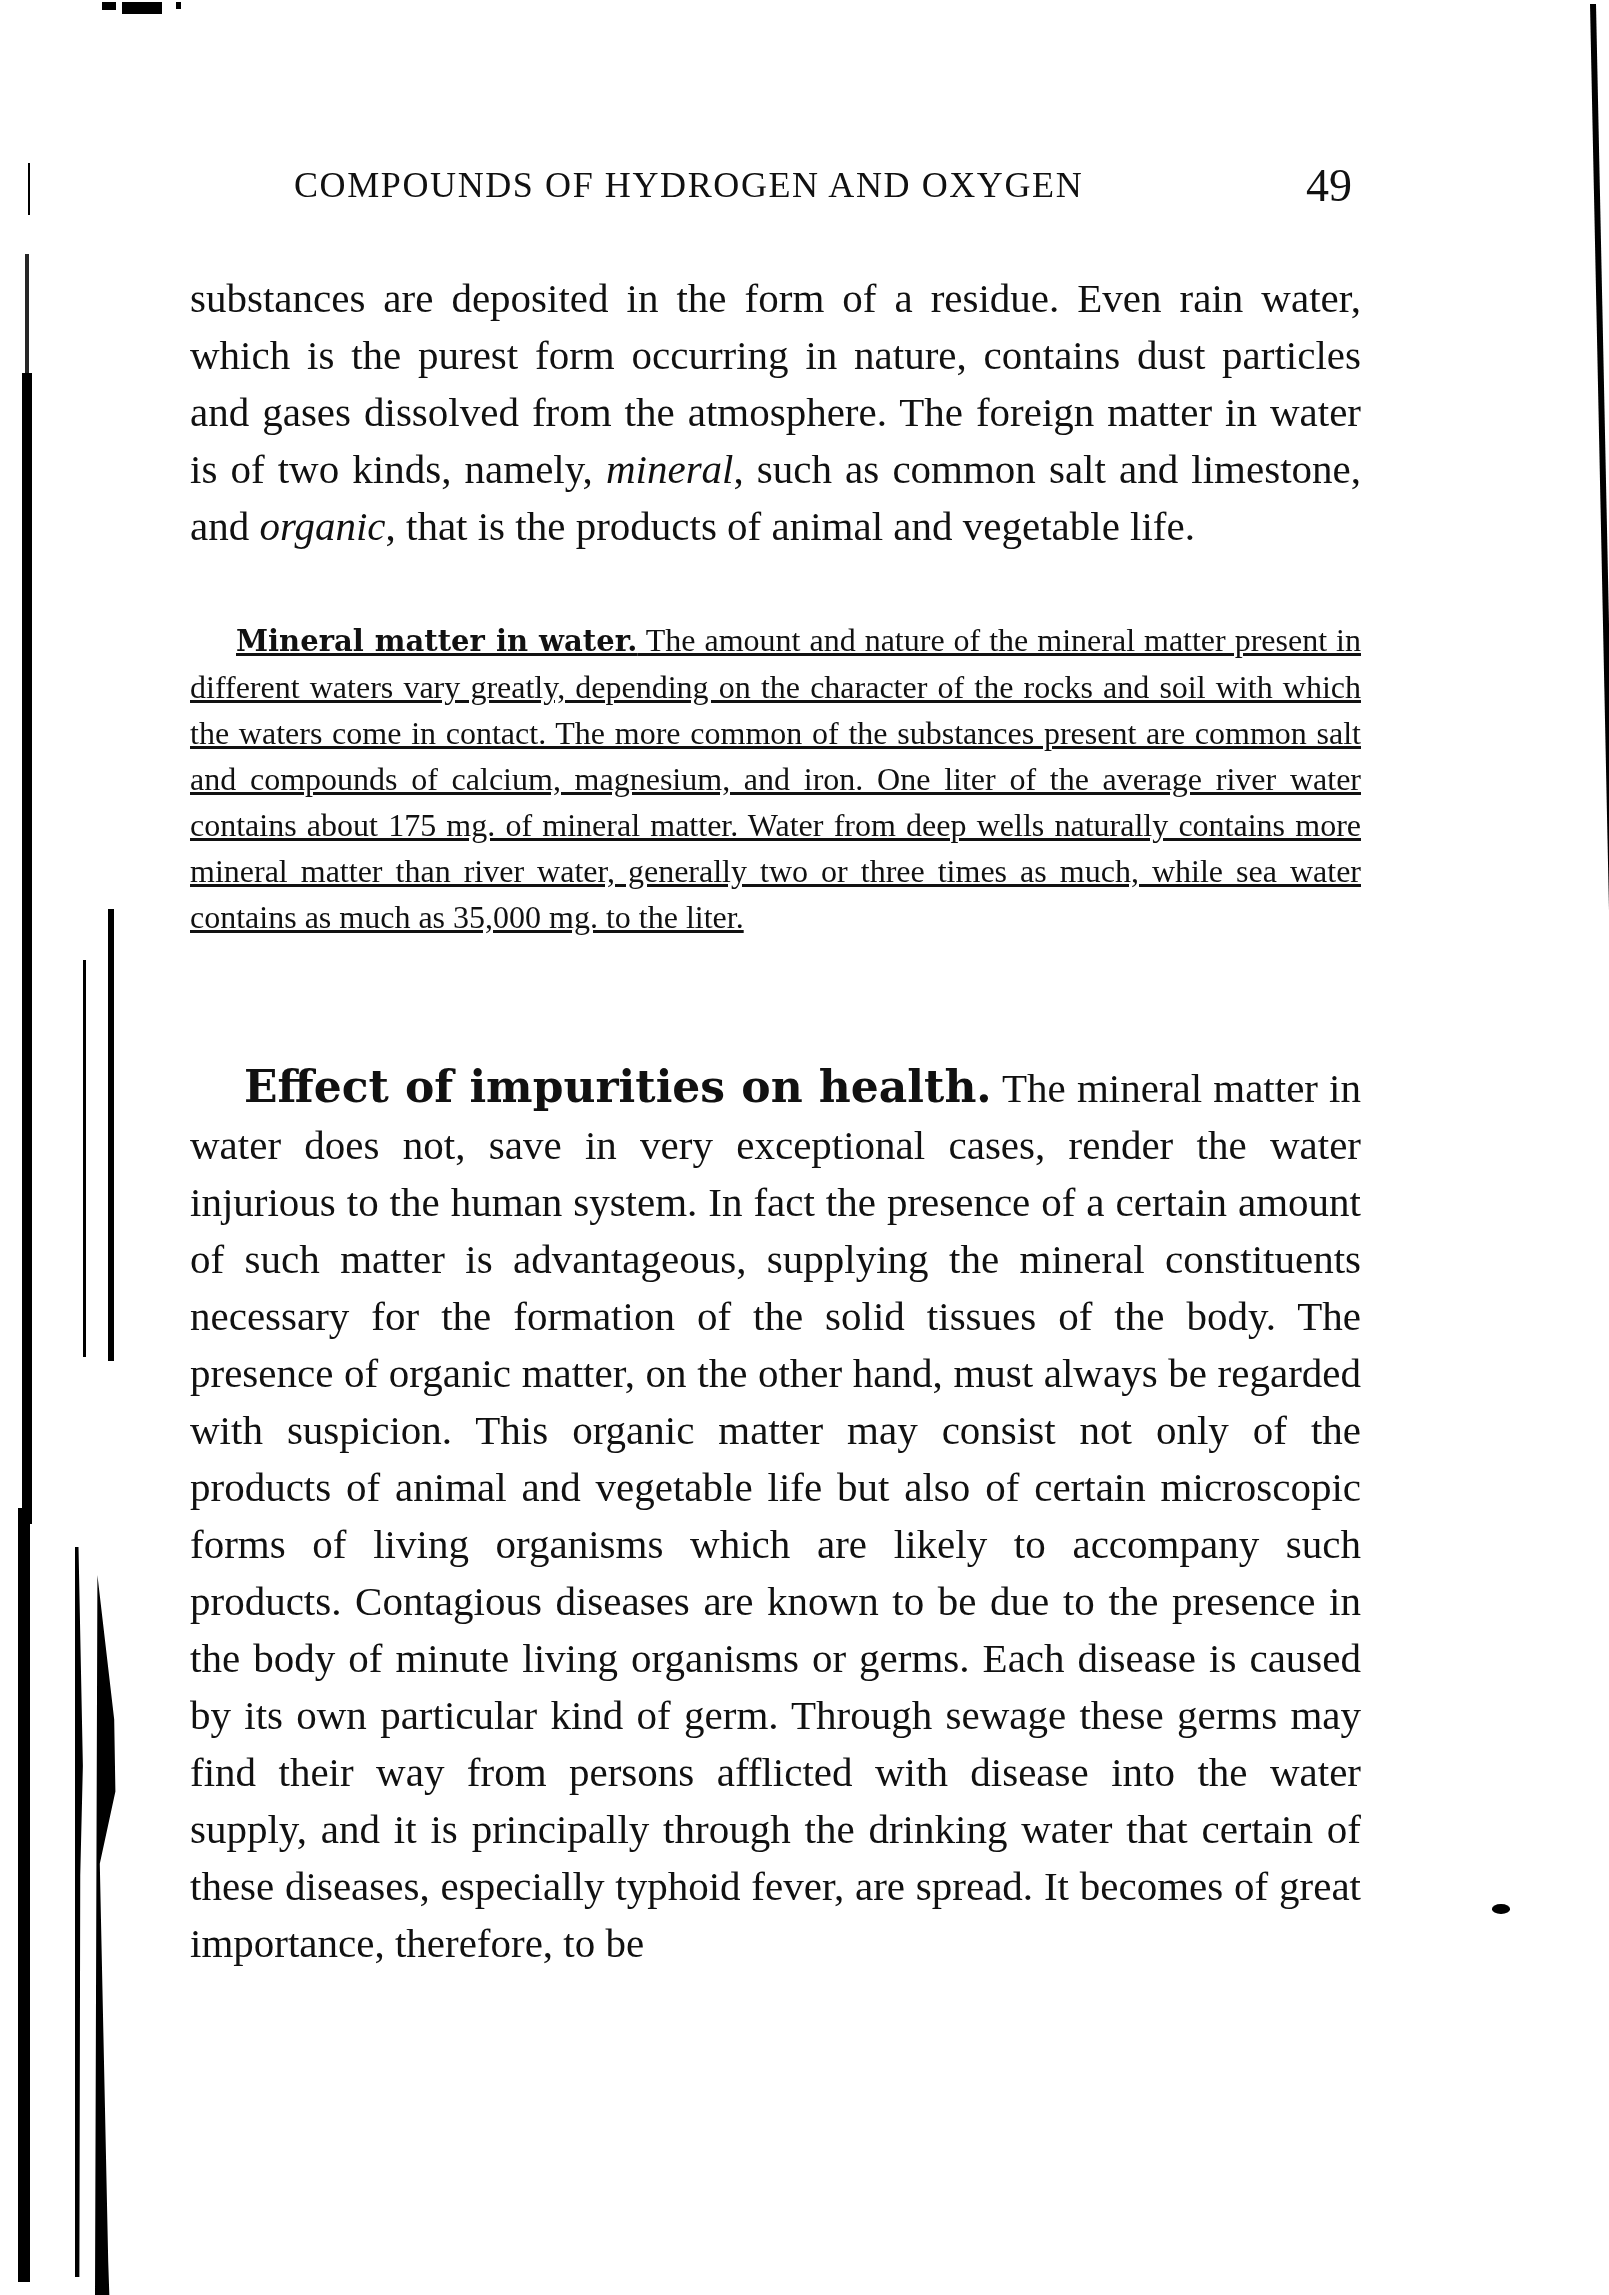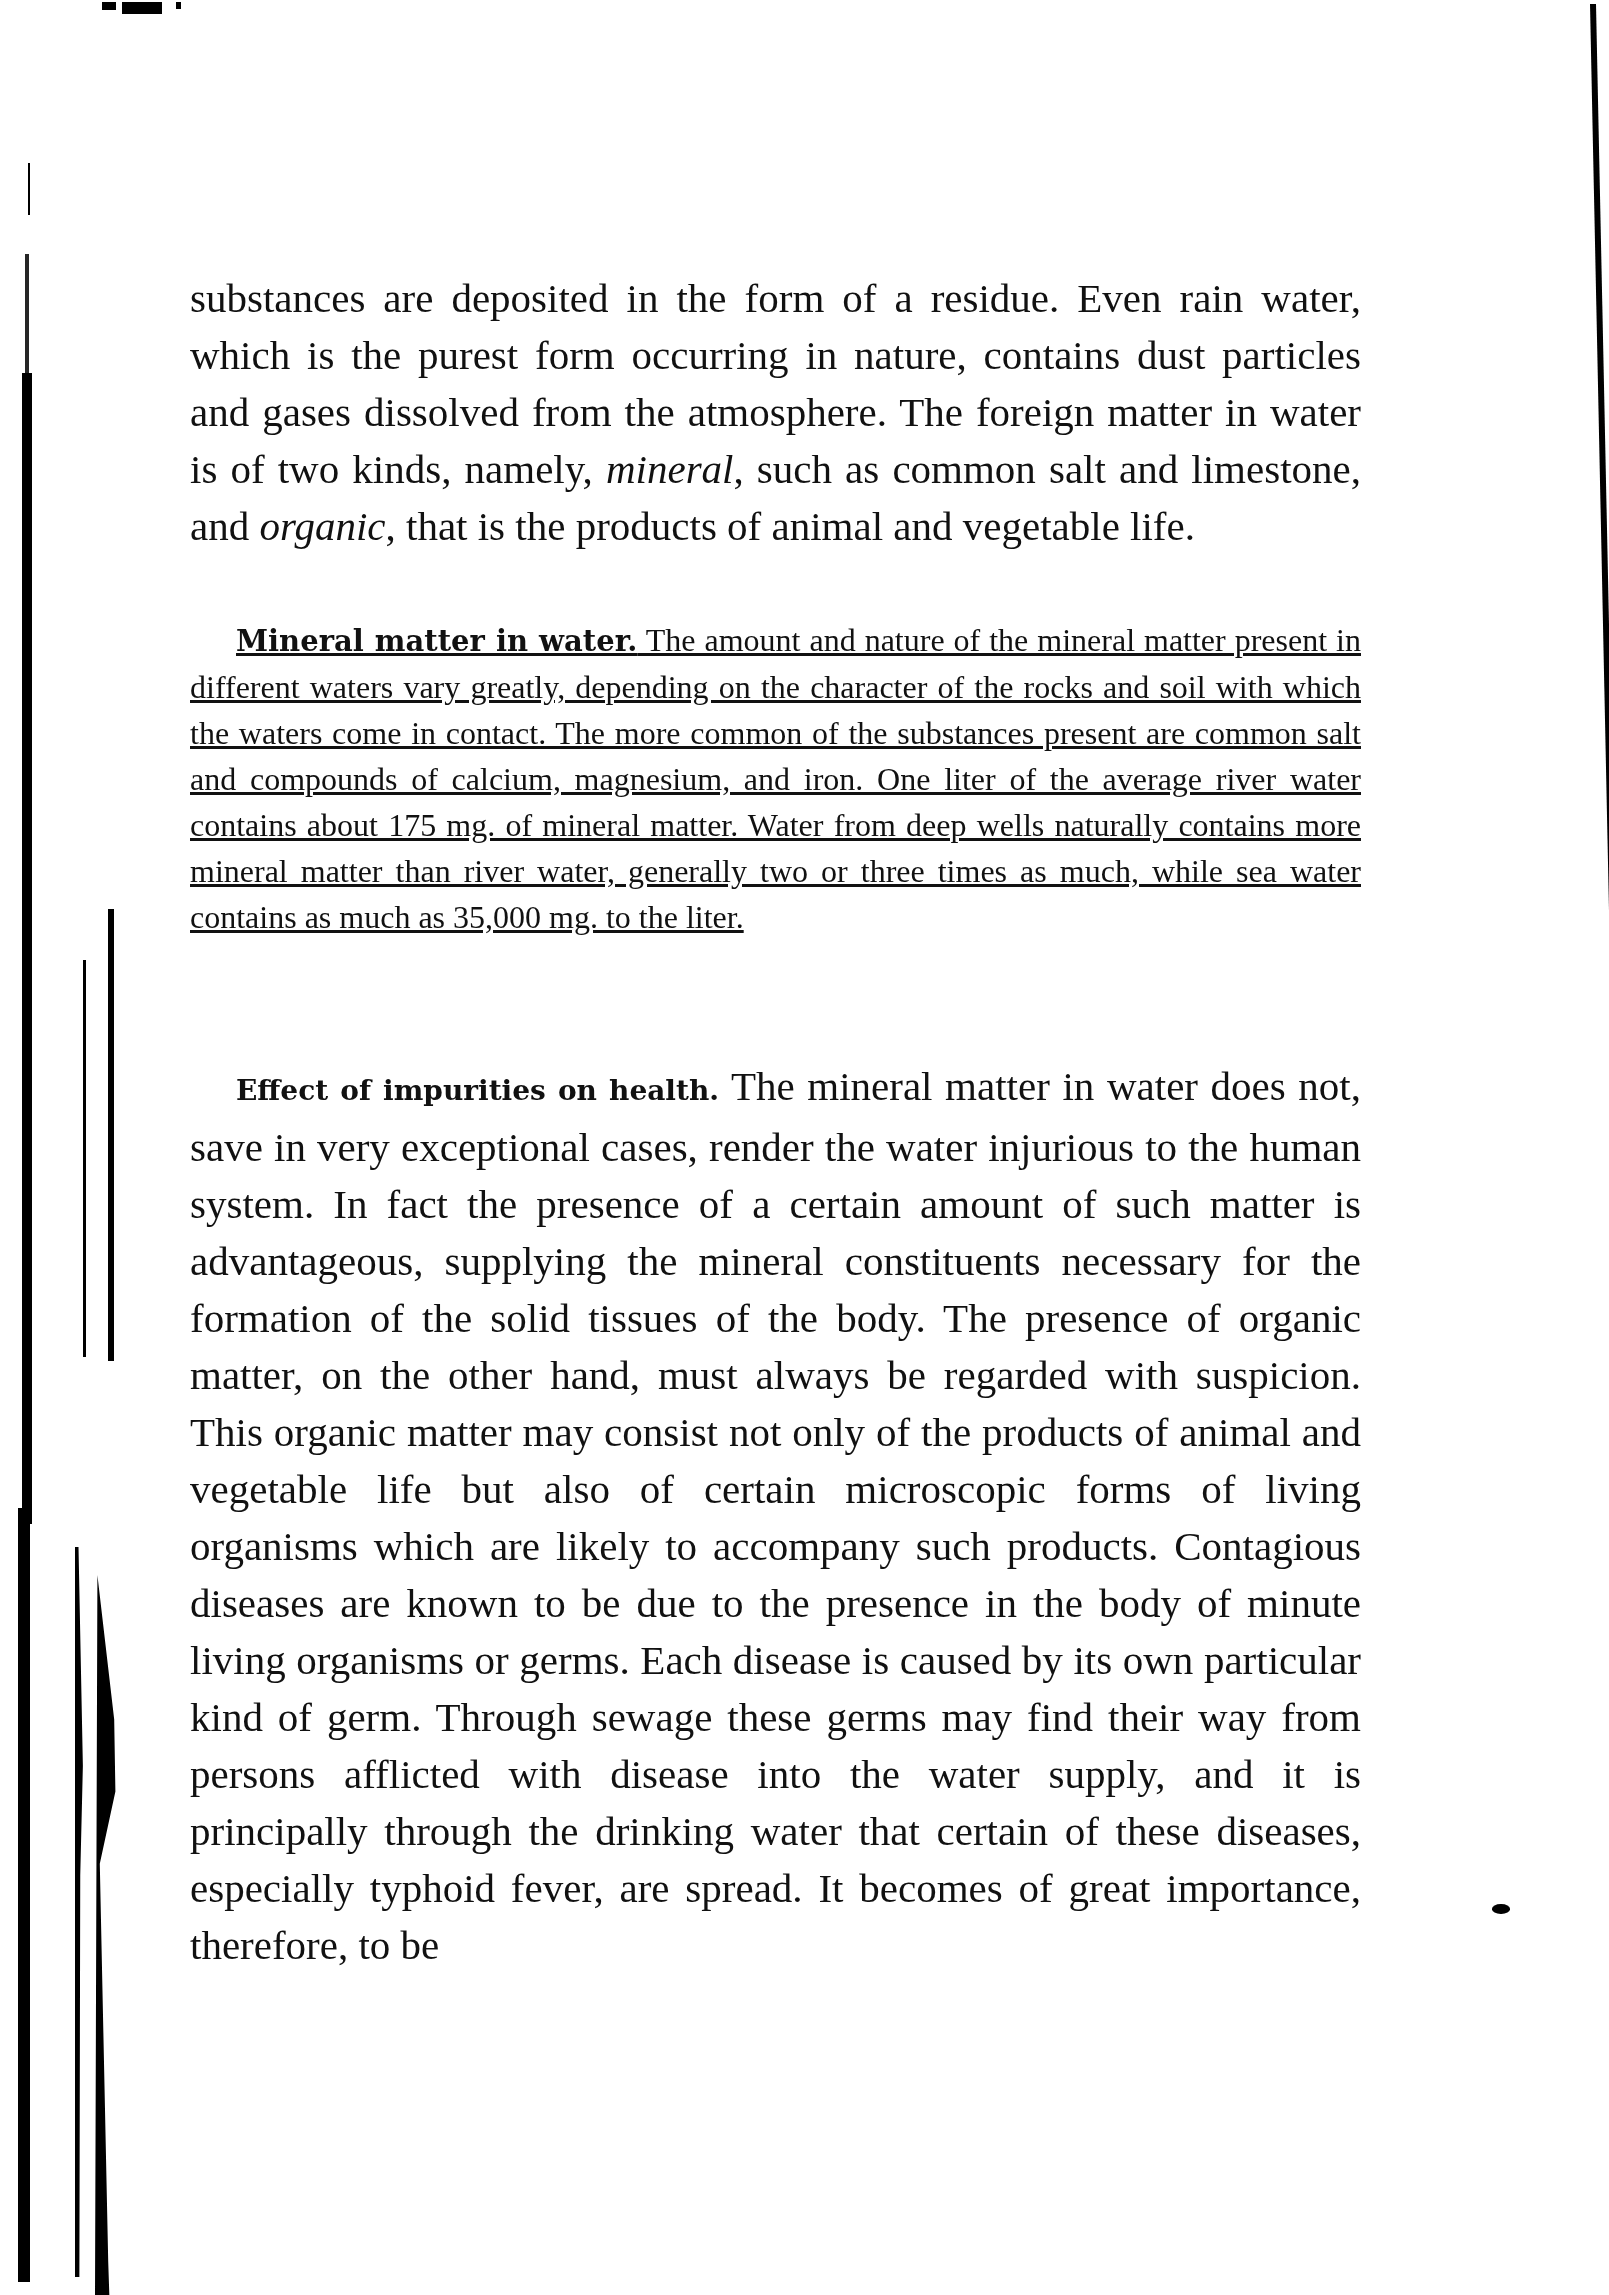--- a/index.html
+++ b/index.html
@@ -9,21 +9,21 @@
 
   .running-head { position: absolute; top: 159px; left: 294px; width: 1067px; height: 56px; }
   .running-title { position: absolute; left: 0; top: 4.8px; font-size: 36px; letter-spacing: 1.6px; white-space: nowrap; }
   .folio { position: absolute; left: 1012px; top: 0; font-size: 46px; }
 
   .column { position: absolute; left: 190px; width: 1171px; }
   .p-large { font-size: 41px; line-height: 57px; text-align: justify; text-align-last: left; margin: 0; }
   .p-small { font-size: 32px; line-height: 46px; text-align: justify; text-align-last: left; margin: 0; text-indent: 46px; text-decoration: underline; }
   .p-large.indent { text-indent: 46px; }
   .run-in-small { font-family: "DejaVu Serif", serif; font-weight: bold; font-size: 29px; }
-  .run-in-large { font-family: "DejaVu Serif", serif; font-weight: bold; font-size: 28px; }
+  .run-in-large { font-family: "DejaVu Serif", serif; font-weight: bold; font-size: 44px; margin-left: 8px; }
   em.it { font-style: italic; }
 
   
   .artifact { position: absolute; background: #000; }
 </style>
 </head>
 <body>
 
 <div class="page">
 
@@ -36,20 +36,24 @@
   <div class="artifact" style="left:22px;top:373px;width:9.5px;height:1151px;"></div>
   <div class="artifact" style="left:17.5px;top:1508px;width:12.7px;height:774px;"></div>
   <div class="artifact" style="left:83px;top:960px;width:3.2px;height:397px;"></div>
   <div class="artifact" style="left:108px;top:909px;width:6.3px;height:452px;"></div>
   <div class="artifact" style="left:75px;top:1547px;width:17.5px;height:730px;clip-path:polygon(20% 0,45% 30%,30% 45%,25% 100%,0 100%,0 0);"></div>
   <div class="artifact" style="left:95px;top:1575px;width:24px;height:722px;clip-path:polygon(10% 0,80% 20%,85% 30%,20% 40%,55% 95%,60% 100%,0 100%);"></div>
 
   <div class="artifact" style="left:1590px;top:4px;width:5.6px;height:2292px;transform:skewX(1.2deg);transform-origin:top;"></div>
   <div class="artifact" style="left:1492px;top:1904px;width:17.5px;height:9.5px;border-radius:50%;"></div>
 
+  <div class="running-head serif">
+    <span class="running-title">COMPOUNDS OF HYDROGEN AND OXYGEN</span>
+    <span class="folio">49</span>
+  </div>
 
   <div class="column serif" style="top:254px;margin-top:16px;">
     <p class="p-large"><span>substances are deposited in the form of a residue.  Even rain water, which is the purest form occurring in nature, contains dust particles and gases dissolved from the atmosphere. The foreign matter in water is of two kinds, namely, </span><em class="it">mineral</em><span>, such as common salt and limestone, and </span><em class="it">organic</em><span>, that is the products of animal and vegetable life.</span></p>
   </div>
 
   <div class="column serif" style="top:617px;">
     <p class="p-small"><span class="run-in-small">Mineral matter in water.</span><span> The amount and nature of the mineral matter present in different waters vary greatly, depending on the character of the rocks and soil with which the waters come in contact. The more common of the substances present are common salt and compounds of calcium, magnesium, and iron.  One liter of the average river water contains about 175 mg. of mineral matter.  Water from deep wells naturally contains more mineral matter than river water, generally two or three times as much, while sea water contains as much as 35,000 mg. to the liter.</span></p>
   </div>
 
   <div class="column serif" style="top:1058px;">

